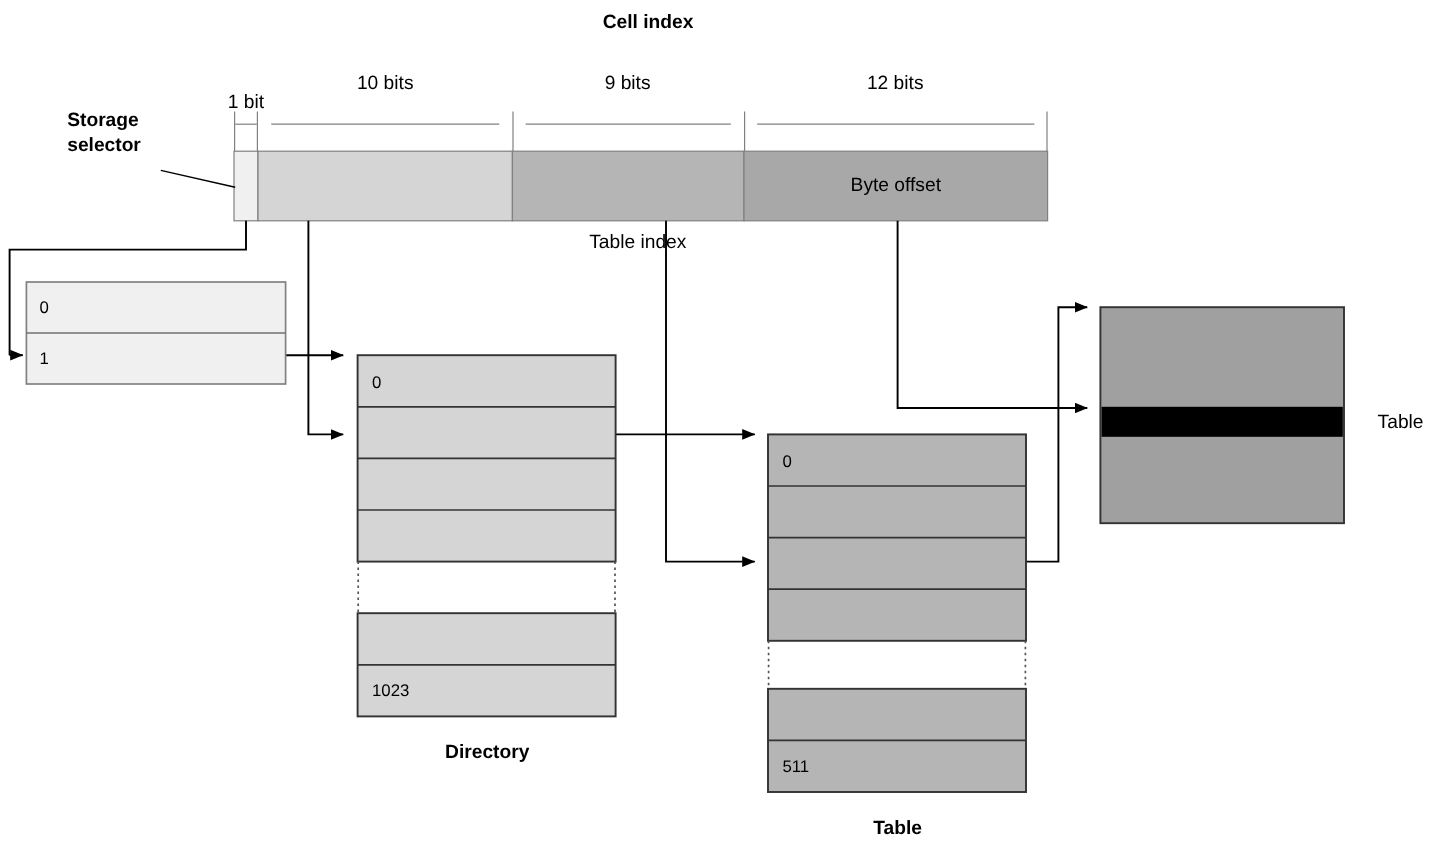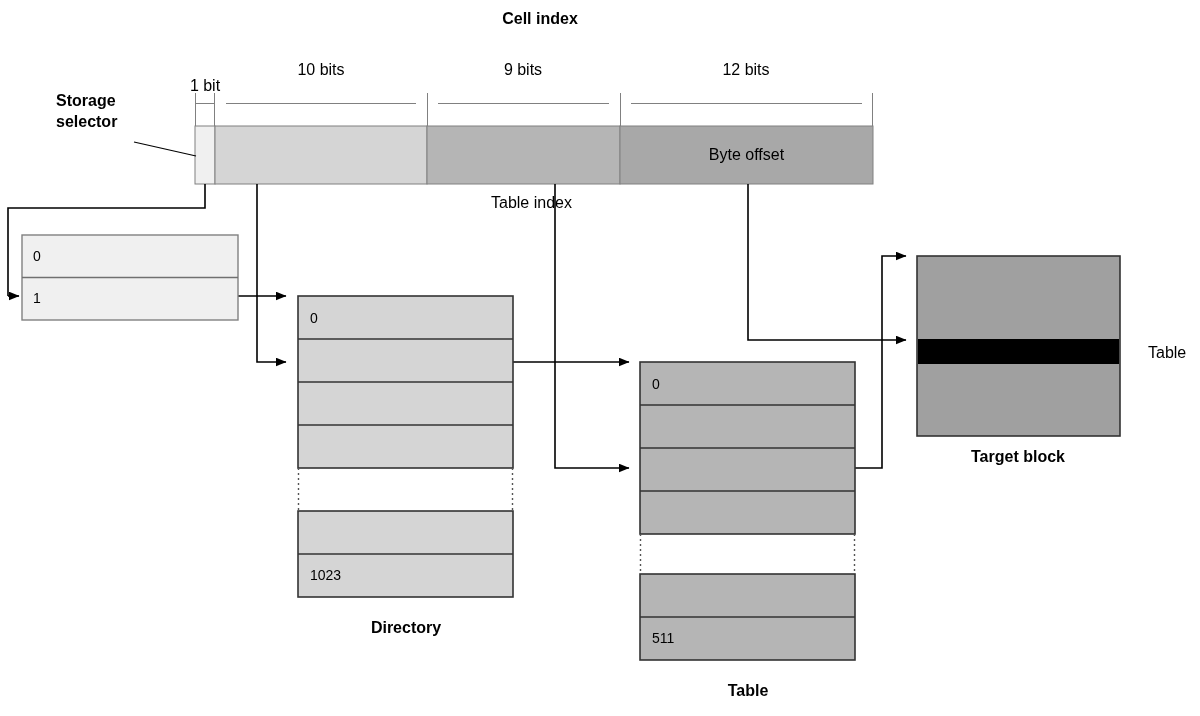--- a/index.html
+++ b/index.html
@@ -116,15 +116,14 @@
   <div class="lbl small" style="left:33px;top:288px;">1</div>
 
   <div class="lbl small" style="left:310px;top:308px;">0</div>
   <div class="lbl small" style="left:310px;top:565px;">1023</div>
   <div class="lbl bold ctr" style="left:306px;top:617px;width:200px;">Directory</div>
 
   <div class="lbl small" style="left:652px;top:374px;">0</div>
   <div class="lbl small" style="left:652px;top:628px;">511</div>
   <div class="lbl bold ctr" style="left:648px;top:680px;width:200px;">Table</div>
 
-  <div class="lbl bold ctr" style="left:918px;top:446px;width:200px;">Target block</div>
 
 </div>
 
 </body></html>

